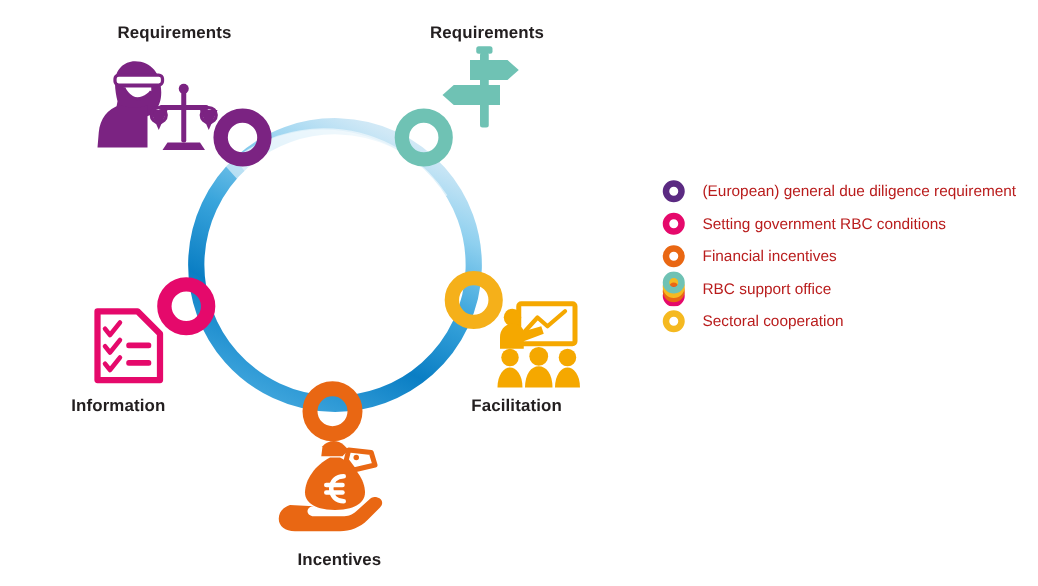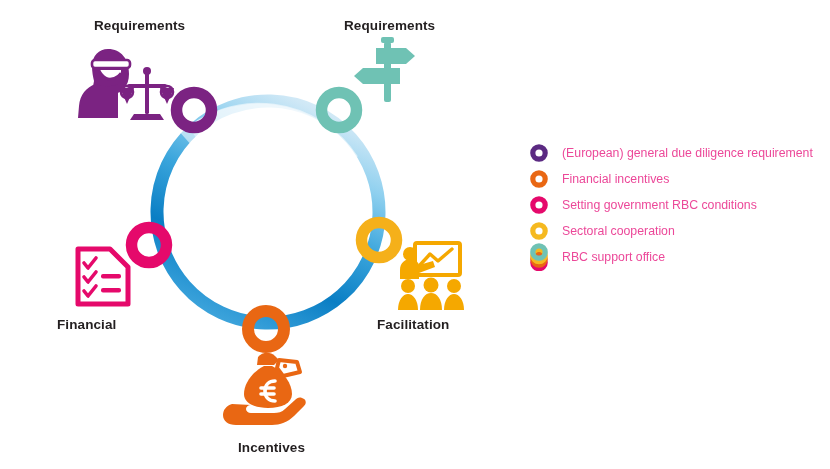--- a/index.html
+++ b/index.html
@@ -32,21 +32,21 @@
   
   .legend{position:absolute;left:528px;top:140px;width:300px;}
   .legend-row{
     display:flex;align-items:center;height:26px;margin-bottom:0px;
   }
   .legend-mark{
     width:22px;height:26px;flex:0 0 22px;margin-right:12px;
     display:flex;align-items:center;justify-content:center;
   }
   .legend-text{
-    font-size:12.3px;color:#ec4899;white-space:nowrap;line-height:1;
+    font-size:12.3px;color:#b91c1c;white-space:nowrap;line-height:1;
   }
 </style>
 </head>
 <body>
 
 <div id="canvas">
 
   <div class="diagram">
 
     <svg class="svg-layer" viewBox="0 0 520 469">
@@ -183,71 +183,71 @@
       <g>
         <circle cx="379" cy="240" r="17.5" fill="none" stroke="#f5b01a" stroke-width="11.5"></circle>
       </g>
       <g>
         <circle cx="266" cy="329" r="18" fill="none" stroke="#e96713" stroke-width="12"></circle>
       </g>
     </svg>
 
     <div class="node-label lbl-requirements">Requirements</div>
     <div class="node-label lbl-information">Requirements</div>
-    <div class="node-label lbl-conditions">Financial</div>
+    <div class="node-label lbl-conditions">Information</div>
     <div class="node-label lbl-facilitation">Facilitation</div>
     <div class="node-label lbl-incentives">Incentives</div>
   </div>
 
   <div class="legend">
 
     <div class="legend-row">
       <span class="legend-mark">
         <svg width="20" height="20" viewBox="0 0 20 20">
           <circle cx="10" cy="10" r="6.2" fill="none" stroke="#5b2a82" stroke-width="5.2"></circle>
         </svg>
       </span>
       <span class="legend-text">(European) general due diligence requirement</span>
     </div>
 
     <div class="legend-row">
       <span class="legend-mark">
         <svg width="20" height="20" viewBox="0 0 20 20">
+          <circle cx="10" cy="10" r="6.2" fill="none" stroke="#e5096b" stroke-width="5.2"></circle>
+        </svg>
+      </span>
+      <span class="legend-text">Setting government RBC conditions</span>
+    </div>
+
+    <div class="legend-row">
+      <span class="legend-mark">
+        <svg width="20" height="20" viewBox="0 0 20 20">
           <circle cx="10" cy="10" r="6.2" fill="none" stroke="#e96713" stroke-width="5.2"></circle>
         </svg>
       </span>
       <span class="legend-text">Financial incentives</span>
-    </div>
-
-    <div class="legend-row">
-      <span class="legend-mark">
-        <svg width="20" height="20" viewBox="0 0 20 20">
-          <circle cx="10" cy="10" r="6.2" fill="none" stroke="#e5096b" stroke-width="5.2"></circle>
-        </svg>
-      </span>
-      <span class="legend-text">Setting government RBC conditions</span>
-    </div>
-
-    <div class="legend-row">
-      <span class="legend-mark">
-        <svg width="20" height="20" viewBox="0 0 20 20">
-          <circle cx="10" cy="10" r="6.2" fill="none" stroke="#f5b920" stroke-width="5.2"></circle>
-        </svg>
-      </span>
-      <span class="legend-text">Sectoral cooperation</span>
     </div>
 
     <div class="legend-row">
       <span class="legend-mark">
         <svg width="20" height="28" viewBox="0 0 20 28">
 
           <circle cx="10" cy="19.5" r="6.2" fill="none" stroke="#e5096b" stroke-width="5.2"></circle>
           <circle cx="10" cy="16.0" r="6.2" fill="none" stroke="#e96713" stroke-width="5.2"></circle>
           <circle cx="10" cy="12.5" r="6.2" fill="none" stroke="#f5b920" stroke-width="5.2"></circle>
           <circle cx="10" cy="9.0" r="6.2" fill="none" stroke="#6fc2b4" stroke-width="5.2"></circle>
         </svg>
       </span>
       <span class="legend-text">RBC support office</span>
     </div>
 
+    <div class="legend-row">
+      <span class="legend-mark">
+        <svg width="20" height="20" viewBox="0 0 20 20">
+          <circle cx="10" cy="10" r="6.2" fill="none" stroke="#f5b920" stroke-width="5.2"></circle>
+        </svg>
+      </span>
+      <span class="legend-text">Sectoral cooperation</span>
+    </div>
+
   </div>
 
 </div>
 
 </body></html>

